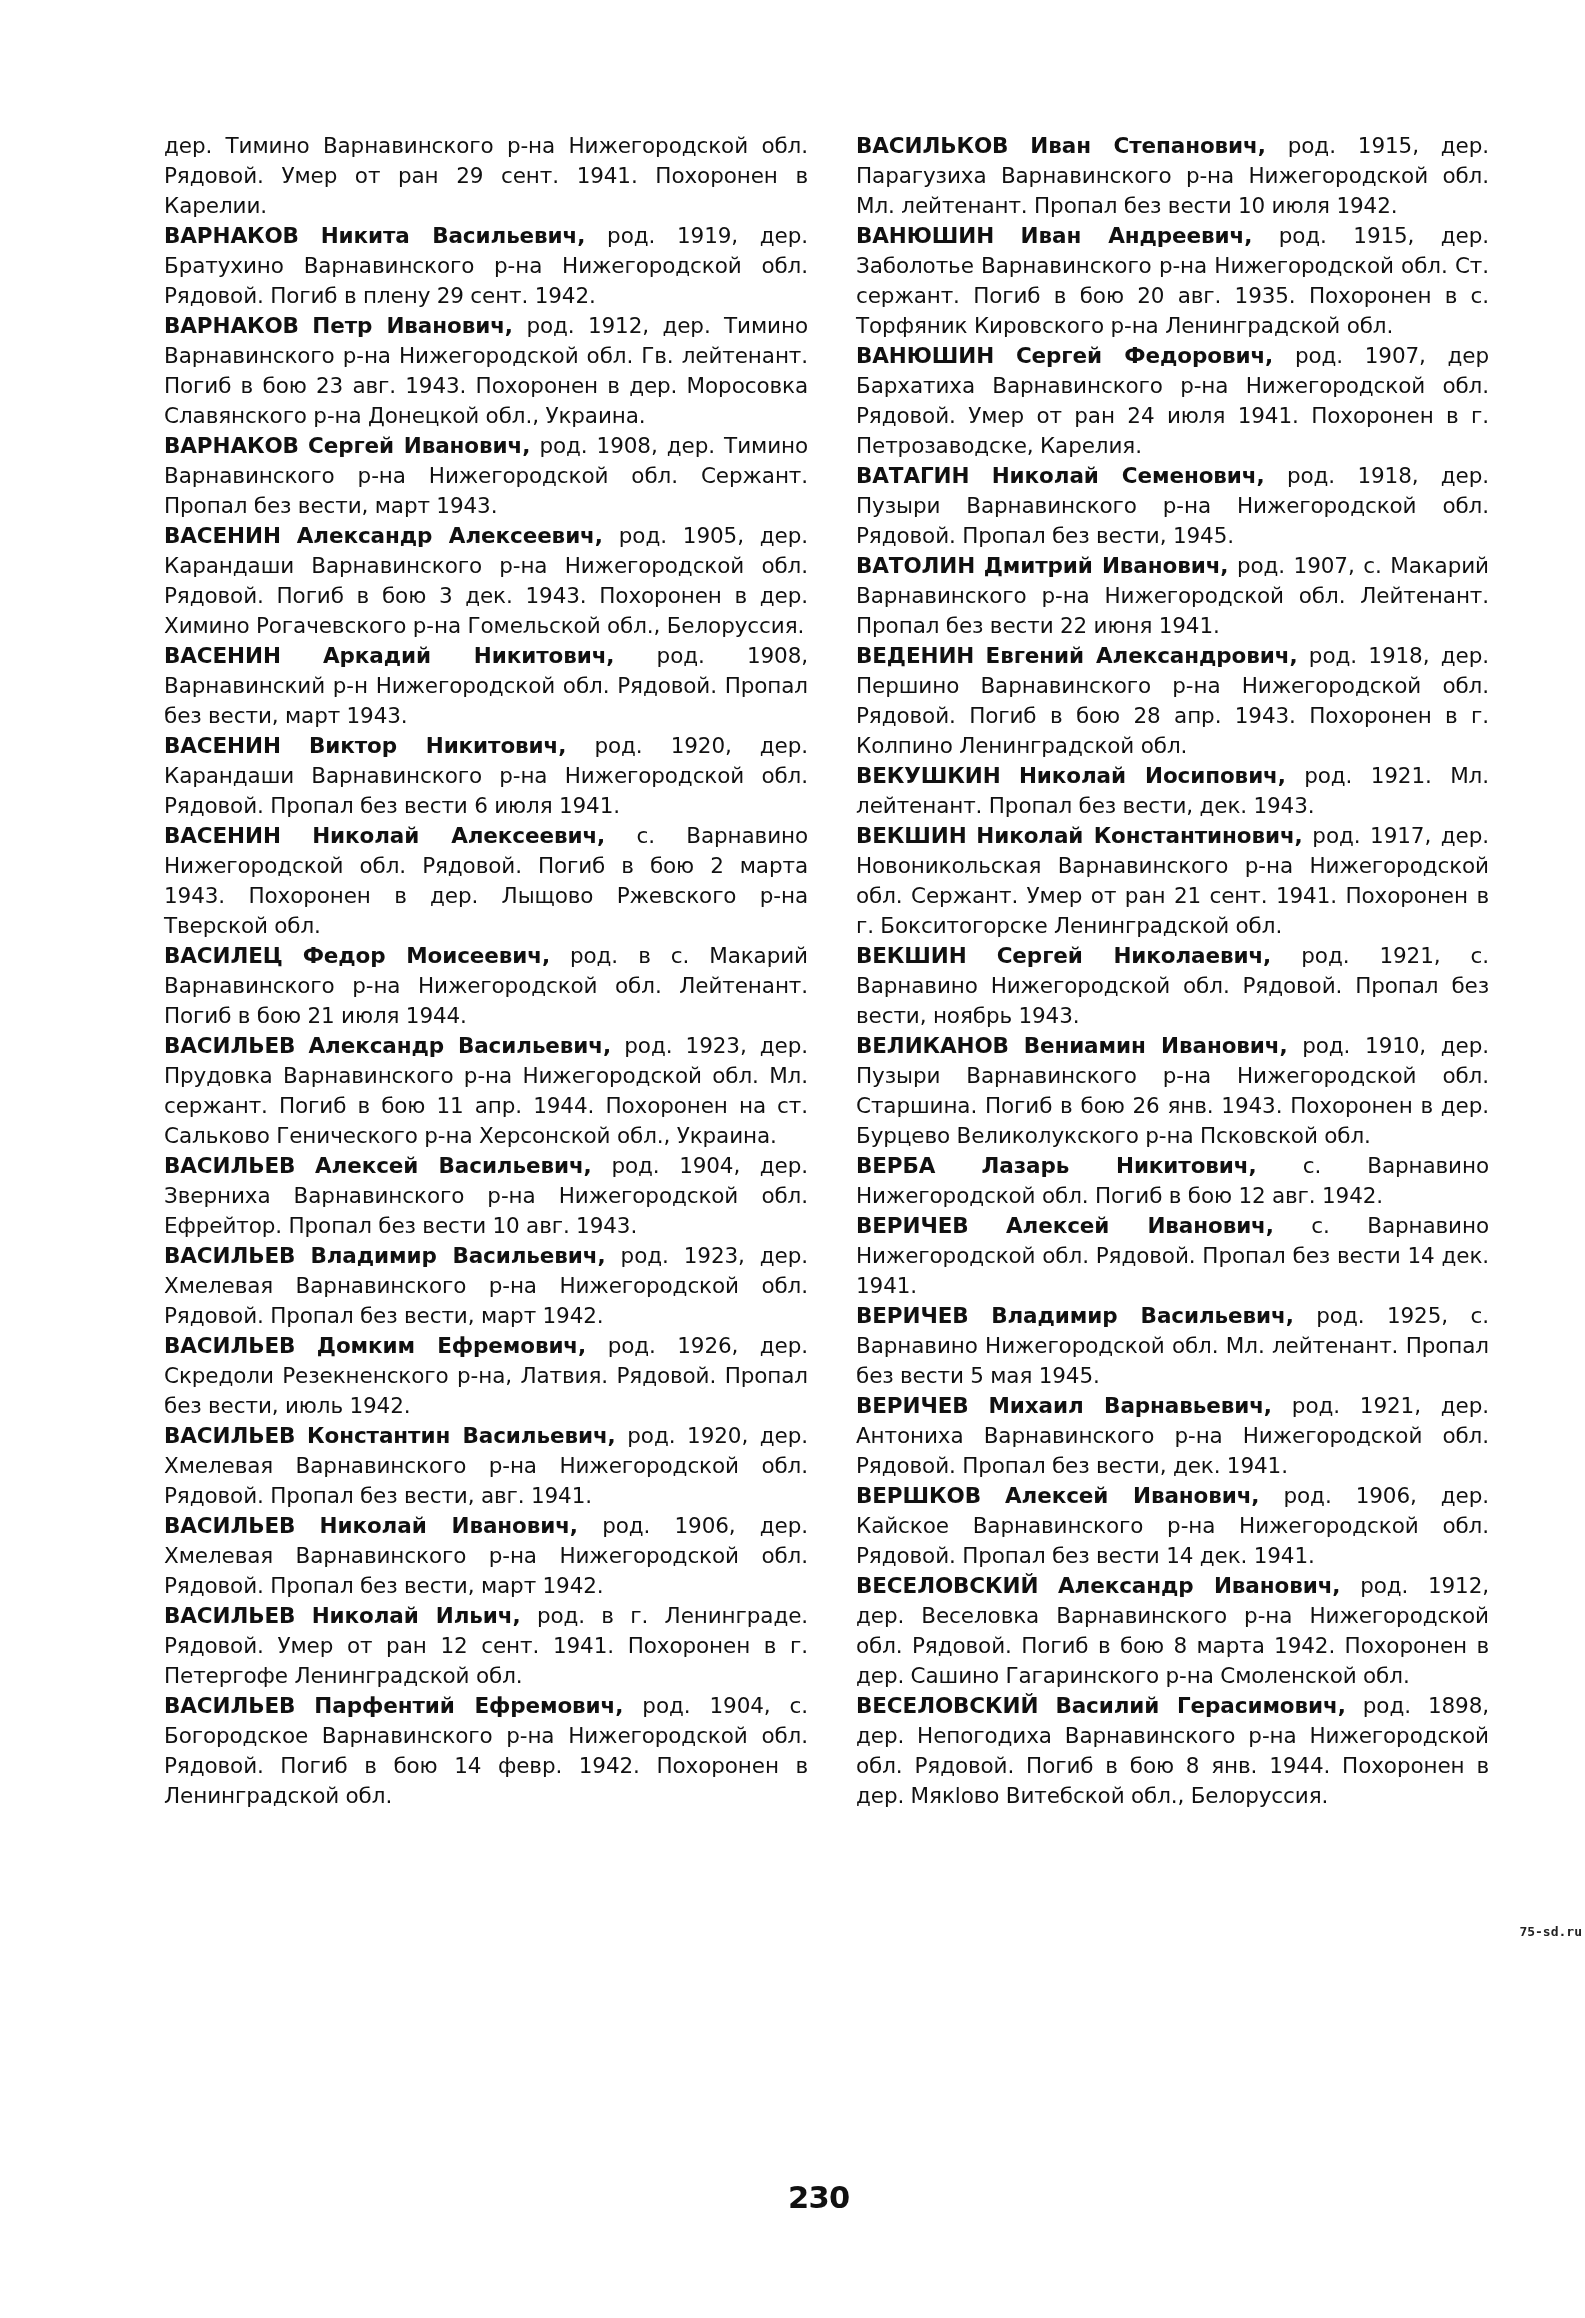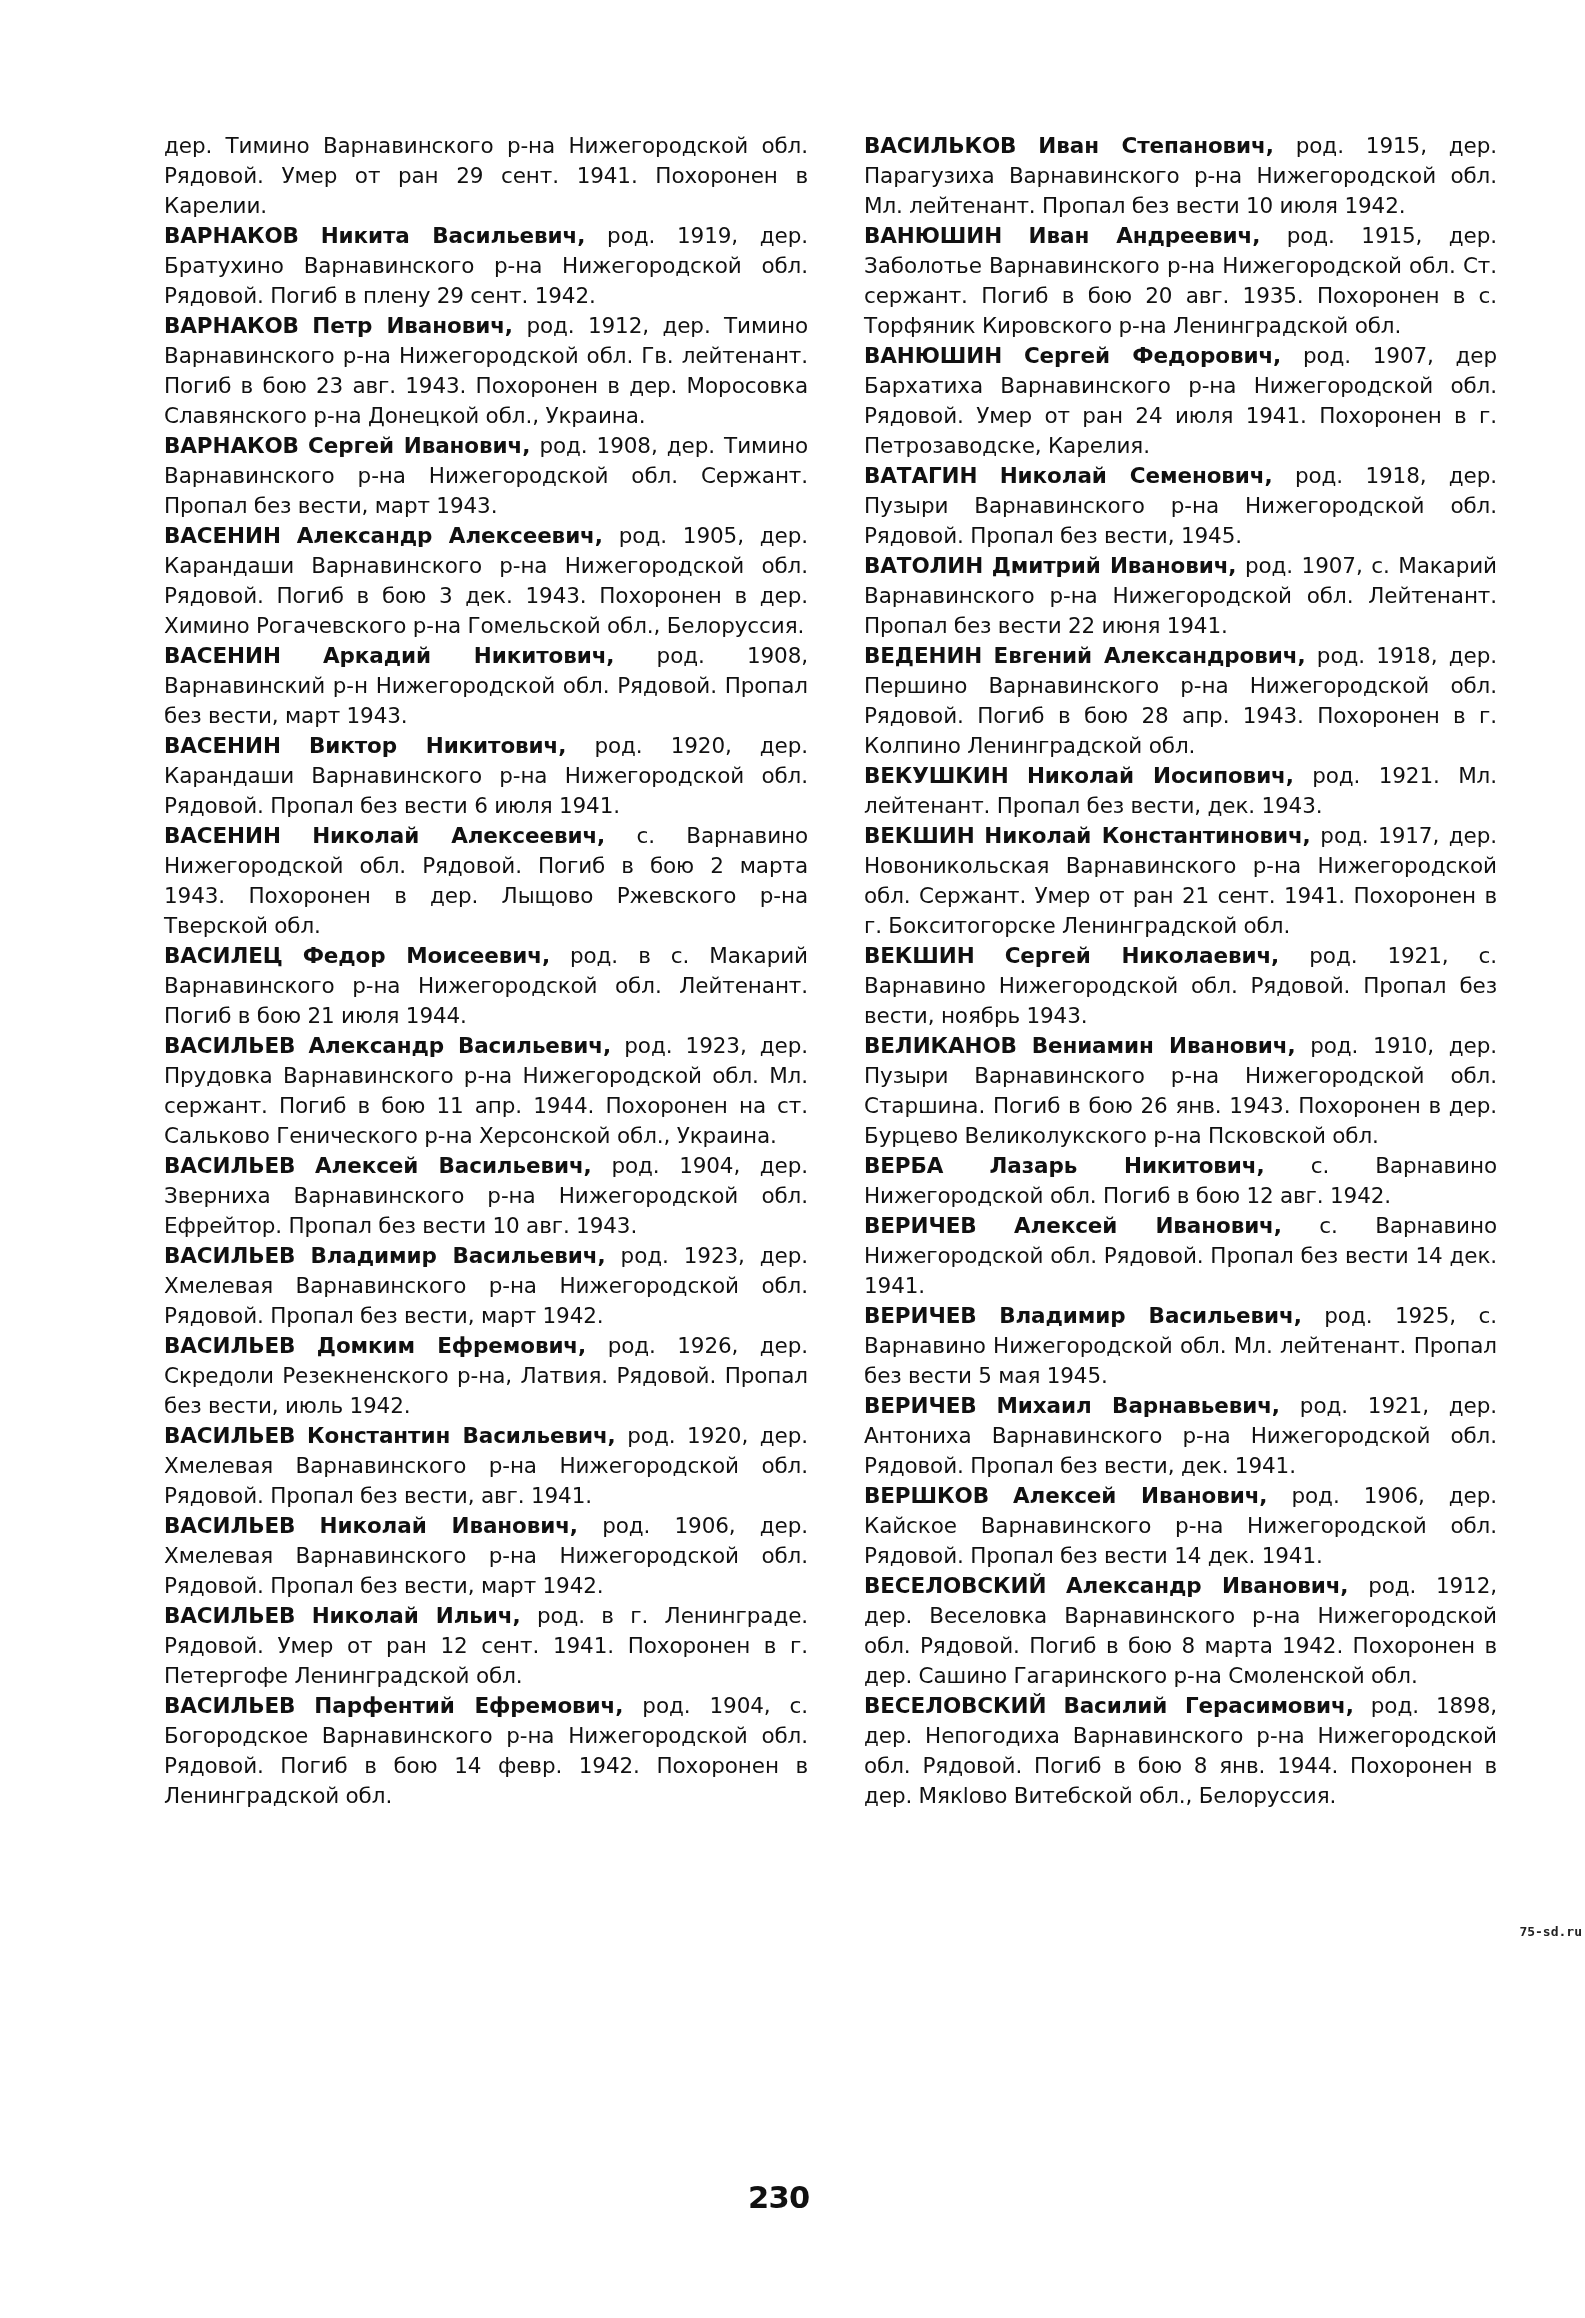--- a/index.html
+++ b/index.html
@@ -31,33 +31,32 @@
       letter-spacing: -0.1px;
       word-spacing: -0.3px;
     }
     .col-left {
       left: 164px;
       width: 644px;
     }
     .col-right {
       left: 856px;
       width: 633px;
-      margin-left: 8px;
     }
     .entry {
       margin: 0;
       padding: 0;
     }
     .entry .surname,
     .entry .given {
       font-weight: bold;
     }
     .page-number {
       position: absolute;
-      left: 748px;
+      left: 788px;
       top: 2180px;
       font-size: 30.5px;
       font-weight: bold;
       letter-spacing: -0.7px;
     }
     .watermark-site {
       position: absolute;
       right: 4px;
       bottom: 17px;
       font-size: 13px;

